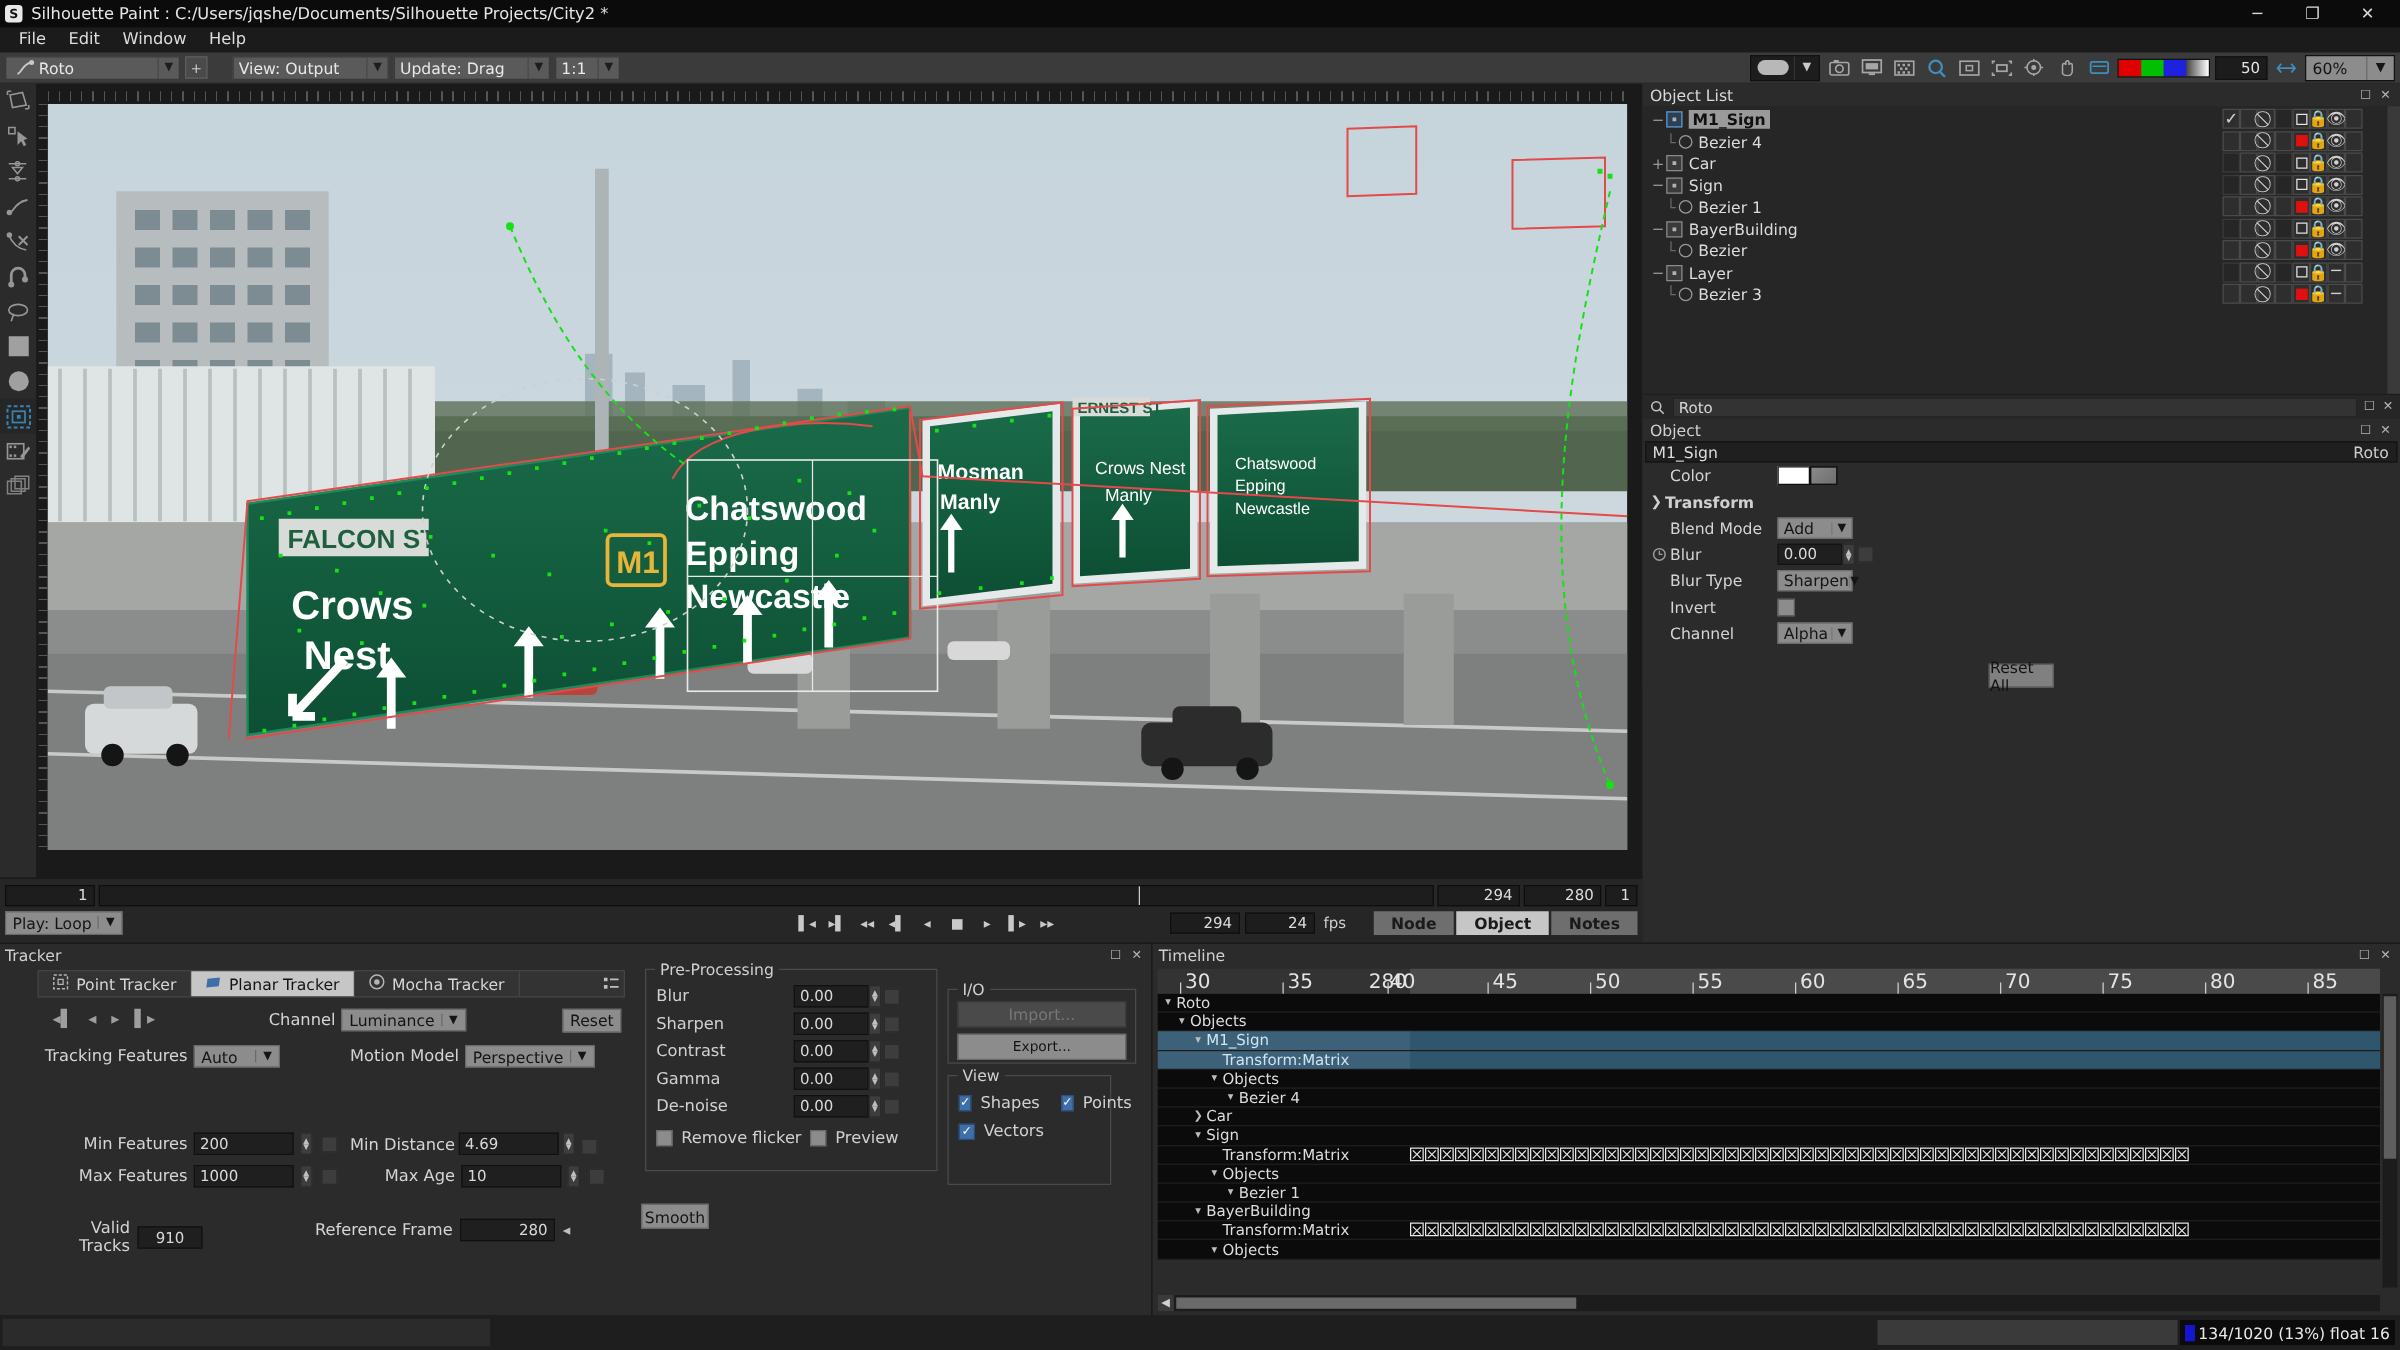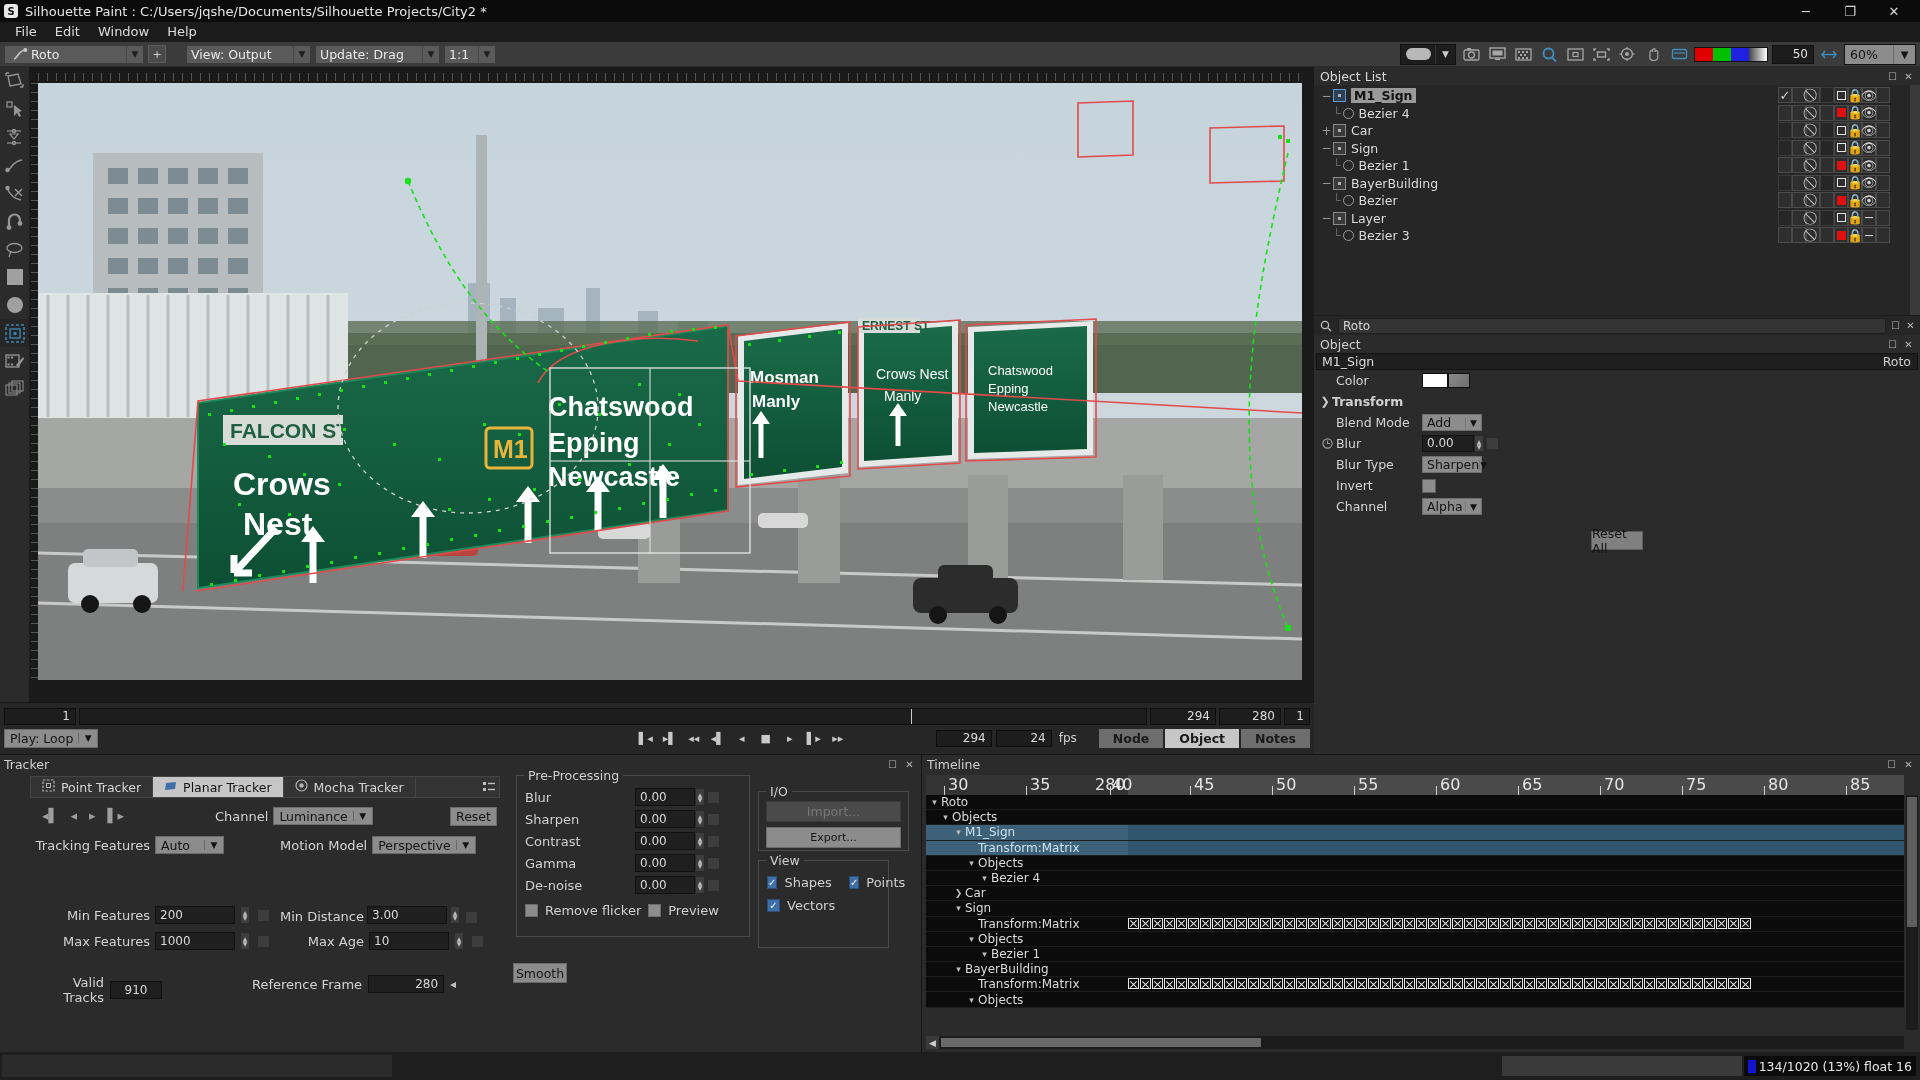--- a/index.html
+++ b/index.html
@@ -1098,21 +1098,21 @@
         <span class="lblR" style="width:120px">Max Features</span>
         <span class="tfield" style="width:80px">1000</span>
         <span class="spin" style="height:18px">
             <i>▲</i>
             <i>▼</i>
           </span>
         <span class="kf"></span>
       </div>
       <div style="position:absolute;left:248px;top:104px;display:flex;align-items:flex-end;gap:3px">
         <span class="lblR" style="width:86px">Min Distance</span>
-        <span class="tfield" style="width:80px">3.00</span>
+        <span class="tfield" style="width:80px">4.69</span>
         <span class="spin" style="height:18px">
             <i>▲</i>
             <i>▼</i>
           </span>
         <span class="kf"></span>
       </div>
       <div style="position:absolute;left:248px;top:130px;display:flex;align-items:center;gap:5px">
         <span class="lblR" style="width:86px">Max Age</span>
         <span class="tfield" style="width:80px">10</span>
         <span class="spin" style="height:18px">

